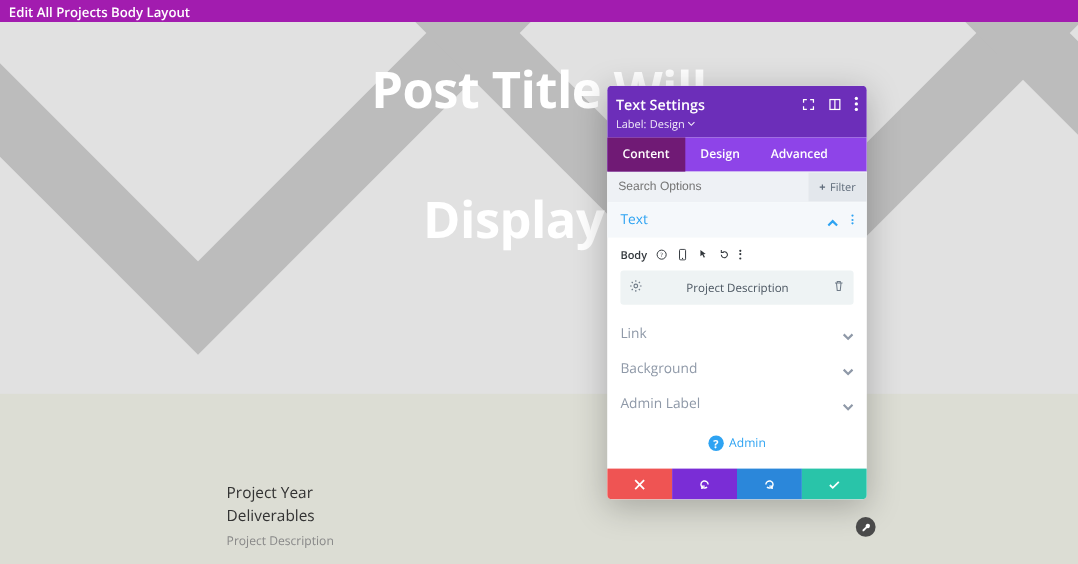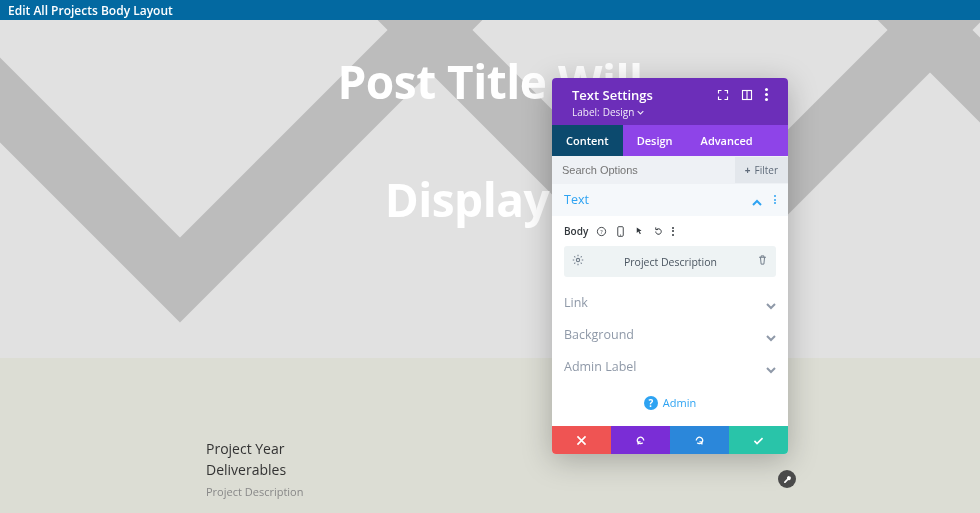--- a/index.html
+++ b/index.html
@@ -1,21 +1,21 @@
 <!DOCTYPE html>
 <html><head>
 <meta charset="utf-8">
 <style>
   * { box-sizing: border-box; margin: 0; padding: 0; }
   html, body { width: 980px; height: 513px; font-family: "Open Sans", Helvetica, Arial, sans-serif; overflow: hidden; }
   body { background: #dcddd4; position: relative; }
 
   .topbar {
     position: absolute; top: 0; left: 0; right: 0; height: 20px;
-    background: #0369a1; color: #fff; font-size: 12px; font-weight: 600;
+    background: #a21caf; color: #fff; font-size: 12px; font-weight: 600;
     display: flex; align-items: center; padding: 0 8px;
   }
 
   .hero {
     position: absolute; top: 20px; left: 0; right: 0; height: 338px;
     background: #e1e1e1; overflow: hidden;
     display: flex; flex-direction: column; align-items: center;
   }
   .hero svg.chevs { position: absolute; inset: 0; width: 100%; height: 100%; }
   .hero h1 { position: relative; color: #fff; font-weight: 700; font-size: 46px; letter-spacing: -0.5px; }
@@ -30,34 +30,34 @@
 
   
   .panel {
     position: absolute; top: 78px; left: 552px; width: 236px;
     background: #fff; border-radius: 4px;
     box-shadow: 0 6px 30px rgba(0,0,0,0.25);
     overflow: hidden;
     font-size: 12px;
   }
   .panel-hd {
-    background: #6c2eb9; color: #fff; padding: 8px 20px 6px;
+    background: #6c2eb9; color: #fff; padding: 8px 8px 6px;
     display: flex; align-items: flex-start; justify-content: space-between;
   }
   .panel-hd .titles { display: flex; flex-direction: column; gap: 1px; }
   .panel-hd .title { font-weight: 600; font-size: 13px; }
   .panel-hd .preset { font-size: 10px; opacity: .9; display: flex; align-items: center; gap: 3px; }
   .panel-hd .hd-icons { display: flex; gap: 12px; align-items: center; margin-top: 2px; }
   .hd-icons svg { width: 12px; height: 12px; fill: #fff; cursor: pointer; }
   .hd-icons .dots { display: flex; flex-direction: column; gap: 2px; }
   .hd-icons .dots span { width: 3px; height: 3px; background: #fff; border-radius: 50%; }
 
   .tabs { background: #8e44e8; display: flex; }
   .tabs .tab { flex: 0 0 auto; padding: 8px 14px; color: #fff; font-size: 11px; font-weight: 600; cursor: pointer; }
-  .tabs .tab.active { background: #0c4a6e; }
+  .tabs .tab.active { background: #701a75; }
 
   .searchbar { display: flex; align-items: center; background: #eef1f5; }
   .searchbar input {
     flex: 1; border: none; background: transparent; padding: 8px 10px;
     font-size: 11px; color: #8b95a5; outline: none;
   }
   .searchbar .filter {
     padding: 6px 10px; font-size: 10px; color: #5f6b7a; background: #e3e7ec;
     cursor: pointer; display: flex; align-items: center; gap: 4px;
   }

